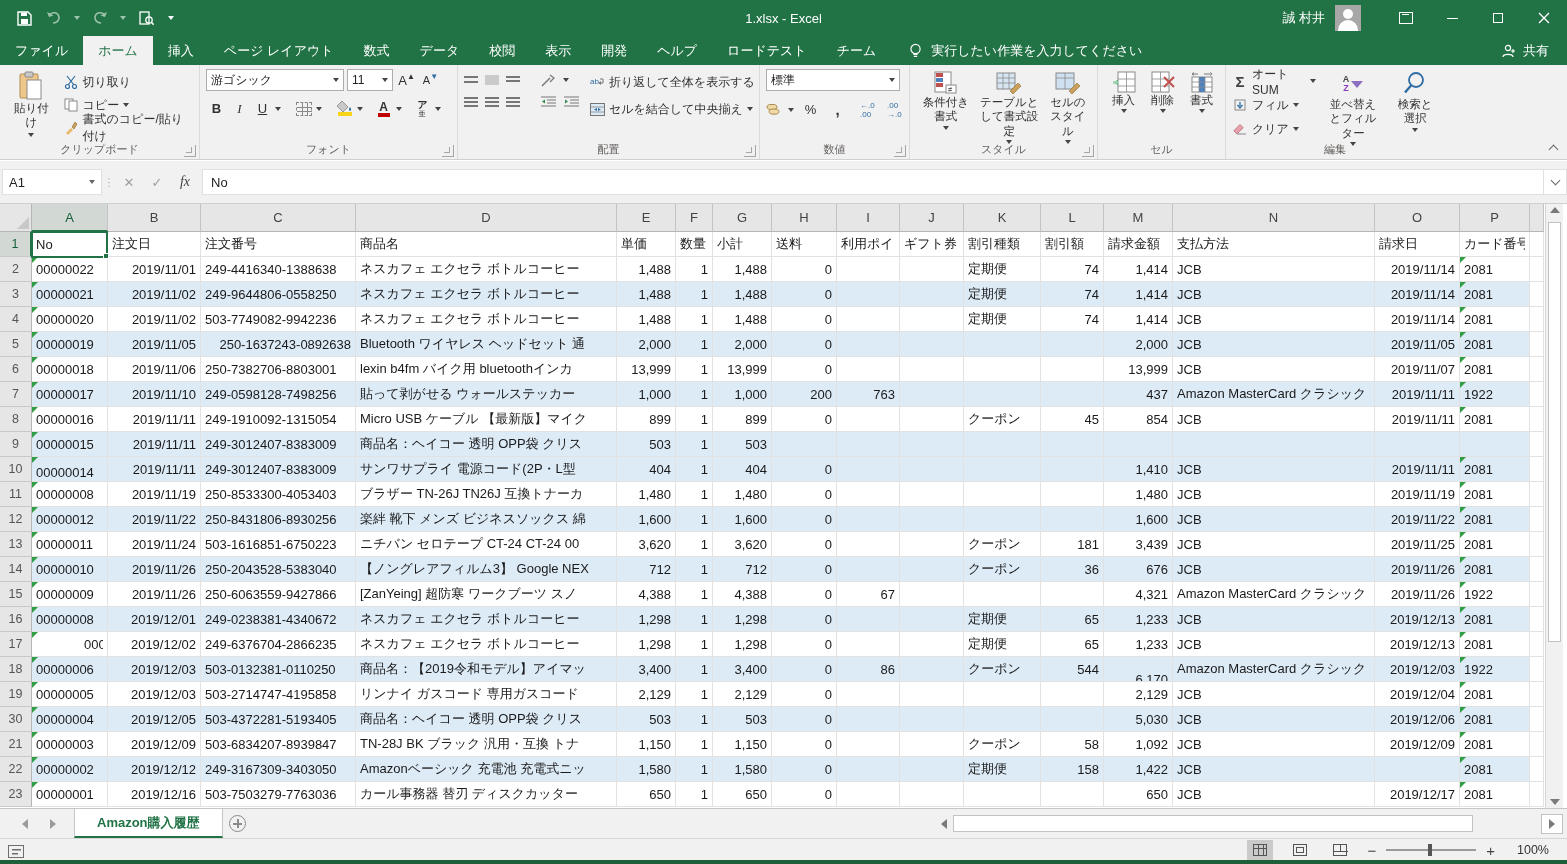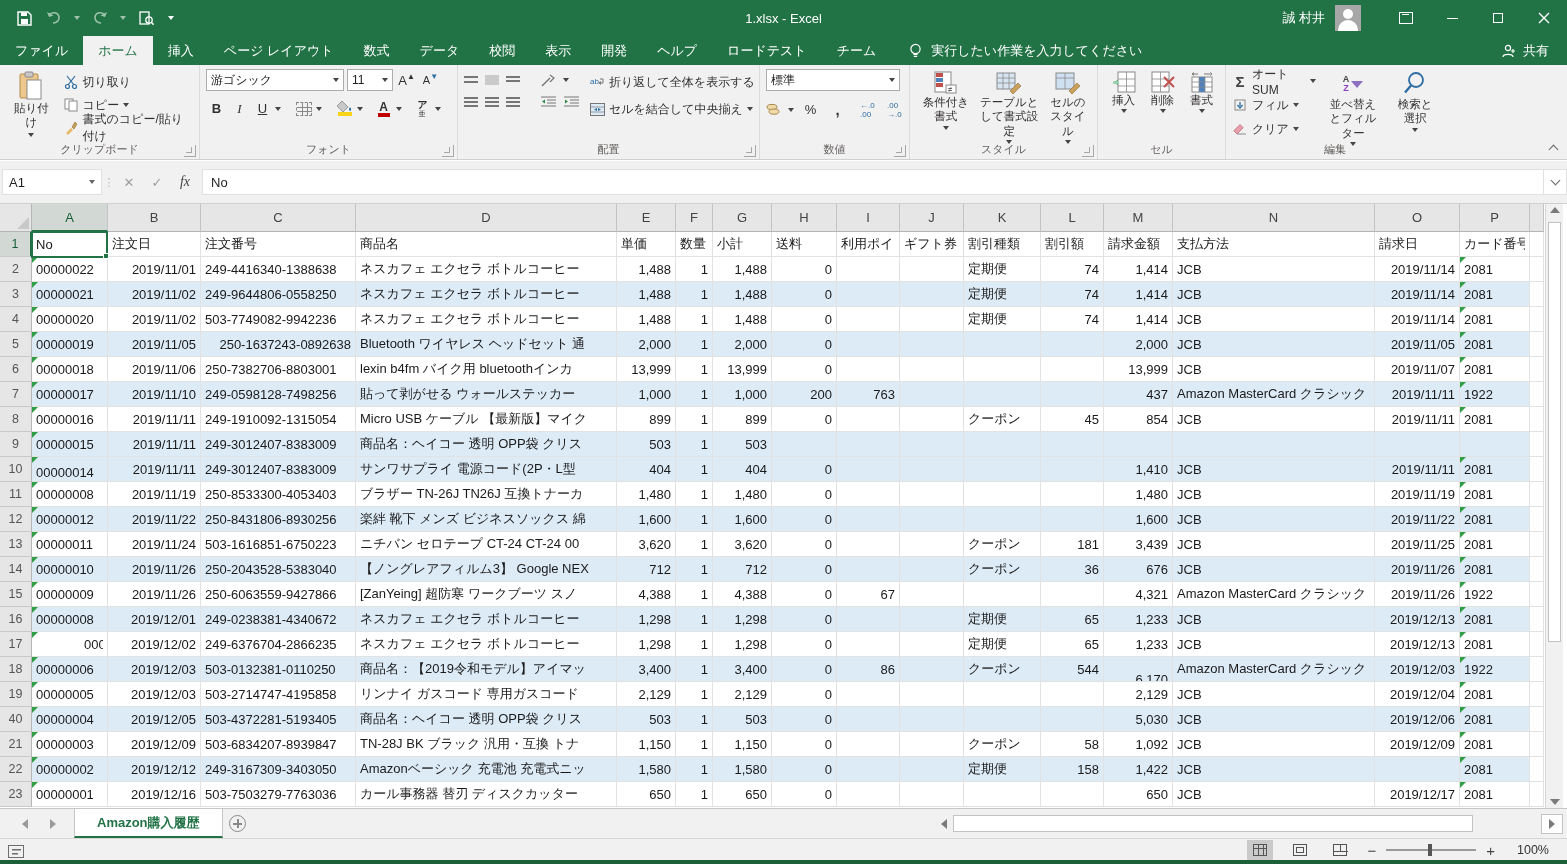--- a/index.html
+++ b/index.html
@@ -1550,21 +1550,21 @@
             <span style="overflow: hidden; white-space: nowrap;">2019/12/04</span>
           </div>
           <div class="gcell" style="width: 70px;">
             <span style="overflow: hidden; white-space: nowrap;">2081</span>
             <span class="tri"></span>
           </div>
           <div class="gcell" style="width: 14px;"></div>
         </div>
         <div class="g-row">
           <div class="rowhdr">
-            <span style="overflow: hidden; white-space: nowrap;">40</span>
+            <span style="overflow: hidden; white-space: nowrap;">30</span>
           </div>
           <div class="gcell band" style="width: 76px;">
             <span style="overflow: hidden; white-space: nowrap;">00000004</span>
             <span class="tri"></span>
           </div>
           <div class="gcell band num" style="width: 93px;">
             <span style="overflow: hidden; white-space: nowrap;">2019/12/05</span>
           </div>
           <div class="gcell band" style="width: 155px;">
             <span style="overflow: hidden; white-space: nowrap;">503-4372281-5193405</span>

